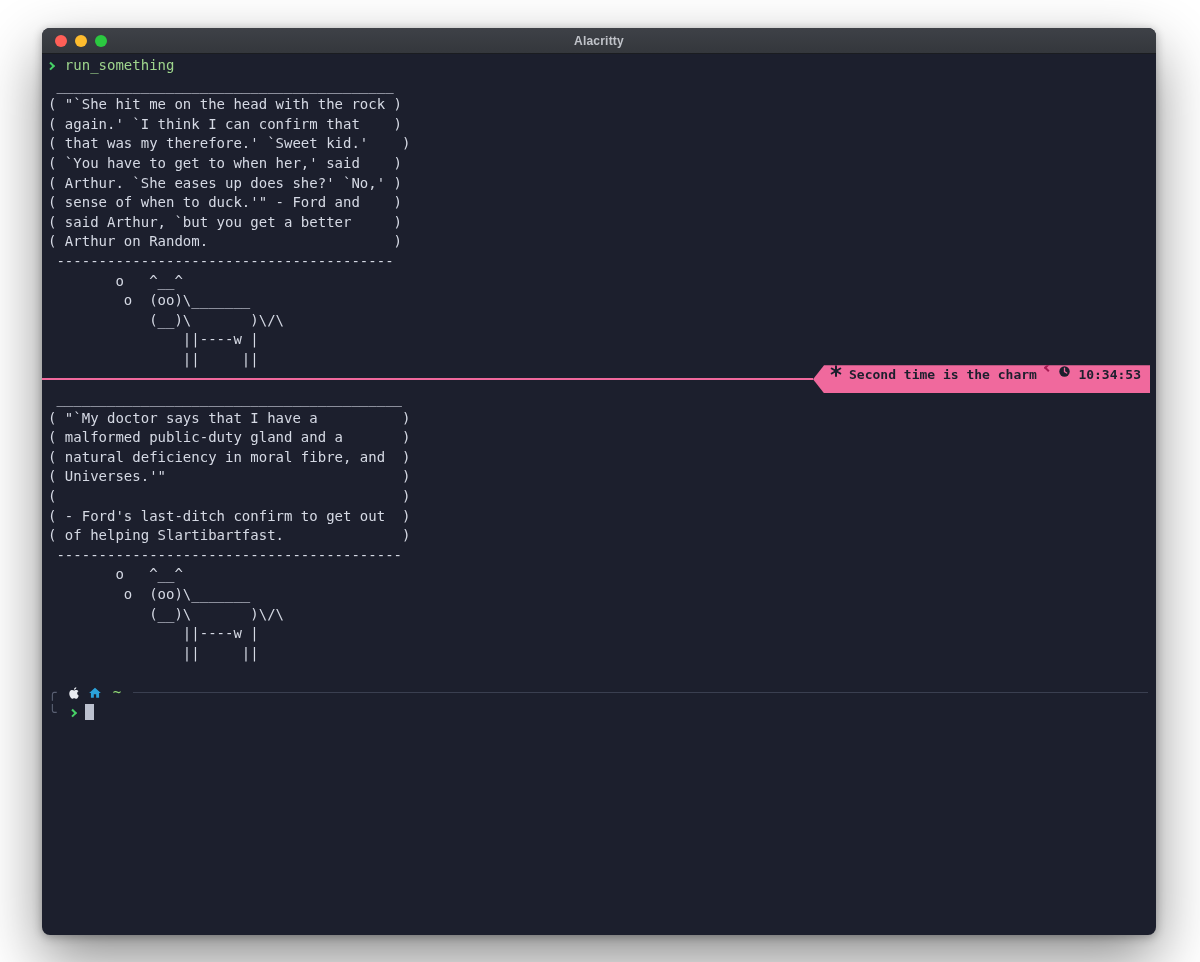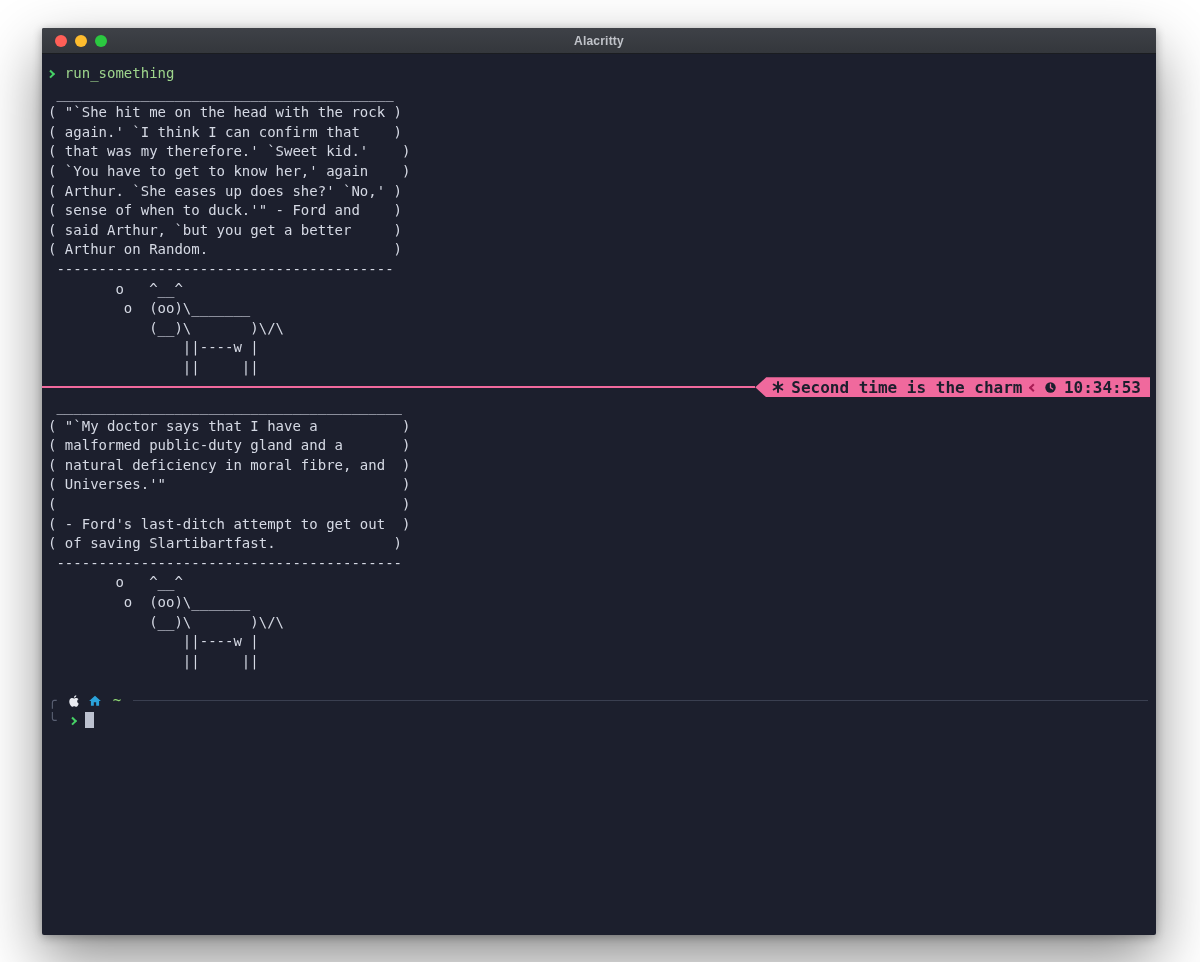--- a/index.html
+++ b/index.html
@@ -1,49 +1,49 @@
 <!DOCTYPE html>
 <html style="--page-bg: #ffffff; --bg: #1c1f2d; --tb-top: #3e4147; --tb-bottom: #34373c; --tb-fg: #c0c3c9; --fg: #d5d9e4; --green: #9ed58c; --arrow: #46d166; --pink: #f0699d; --badge-fg: #1c1f2d; --badge-chev: #a61b53; --blue: #2ba3db; --apple: #e9ebf1; --tilde: #8fd674; --bracket: #5a6073; --rule: #3a3f50; --cursor: #bcc1cf;"><head>
 <meta charset="utf-8">
 <style>
   *{box-sizing:border-box}
   html,body{margin:0;padding:0}
   body{width:1200px;height:962px;background:var(--page-bg,#ffffff);
        font-family:"DejaVu Sans Mono",monospace;position:relative;overflow:hidden}
 
   .window{position:absolute;left:42px;top:28px;width:1114px;height:907px;
-          border-radius:2px;overflow:hidden;background:var(--bg,#1c1f2d);
+          border-radius:8px;overflow:hidden;background:var(--bg,#1c1f2d);
           box-shadow:0 25px 60px rgba(0,0,0,.45),0 2px 10px rgba(0,0,0,.30)}
 
   .titlebar{position:relative;height:26px;
             background:linear-gradient(var(--tb-top,#3e4147),var(--tb-bottom,#34373c));
             border-bottom:1px solid #1a1c20;display:flex;align-items:center;justify-content:center}
   .title{font-family:"Liberation Sans",sans-serif;font-size:12px;font-weight:700;
          color:var(--tb-fg,#c0c3c9);letter-spacing:.2px}
   .traffic{position:absolute;left:13px;top:0;bottom:0;display:flex;align-items:center;gap:8px}
   .traffic-light{width:12px;height:12px;border-radius:50%;display:inline-block}
 
-  .terminal{position:absolute;top:26px;left:0;right:0;bottom:0;padding:10px 6px;
+  .terminal{position:absolute;top:26px;left:0;right:0;bottom:0;padding:2px 6px;
             font-size:14px;line-height:19.6px;color:var(--fg,#d5d9e4);overflow:hidden}
   .row{height:19.6px;white-space:pre}
   .flex{display:flex;align-items:center;white-space:pre}
 
   .arrow-cell{width:2ch;display:inline-flex;align-items:center;color:var(--arrow,#46d166)}
   .chev{display:inline-block;width:5.5px;height:5.5px}
   .chev-right{border-top:2.3px solid currentColor;border-right:2.3px solid currentColor;transform:rotate(45deg)}
   .chev-left{border-top:2.3px solid currentColor;border-left:2.3px solid currentColor;transform:rotate(-45deg)}
 
   .green{color:var(--green,#9ed58c)}
   .plain-fg{color:var(--fg,#d5d9e4)}
 
   .separator-row{display:flex;align-items:center}
   .sep-line{flex:1;height:2px;background:var(--pink,#f0699d);margin-left:-6px}
-  .badge{display:flex;align-items:center;gap:7px;height:20px;flex:0 0 auto;
+  .badge{display:flex;align-items:flex-start;gap:7px;height:28px;flex:0 0 auto;
          background:var(--pink,#f0699d);color:var(--badge-fg,#1c1f2d);
-         font-weight:700;font-size:16px;padding:0 9px 0 17px;
+         font-weight:700;font-size:13px;padding:0 9px 0 17px;
          clip-path:polygon(0 50%,11px 0,100% 0,100% 100%,11px 100%)}
   .badge .star{width:12px;height:12px;color:var(--badge-fg,#1c1f2d)}
   .badge-chev{color:var(--badge-chev,#a61b53);margin:0 1px}
   .clock{width:13px;height:13px;color:var(--badge-fg,#1c1f2d)}
 
   .bracket{color:var(--bracket,#5a6073)}
   .icon{width:14px;height:14px;flex:0 0 auto}
   .apple{color:var(--apple,#e9ebf1);margin-left:2px}
   .home{color:var(--blue,#2ba3db);margin-left:7px}
   .tilde{color:var(--tilde,#8fd674);margin-left:11px}
@@ -62,21 +62,21 @@
       <span class="traffic-light" style="background: rgb(43, 200, 64);"></span>
     </div>
     <span class="title">Alacritty</span>
   </div>
   <div class="terminal">
       <div class="row flex"><span class="arrow-cell"><i class="chev chev-right"></i></span><span class="cmd green">run_something</span></div>
       <div class="row text-row"> ________________________________________</div>
       <div class="row text-row">( "`She hit me on the head with the rock )</div>
       <div class="row text-row">( again.' `I think I can confirm that    )</div>
       <div class="row text-row">( that was my therefore.' `Sweet kid.'    )</div>
-      <div class="row text-row">( `You have to get to know her,' again    )</div>
+      <div class="row text-row">( `You have to get to when her,' said    )</div>
       <div class="row text-row">( Arthur. `She eases up does she?' `No,' )</div>
       <div class="row text-row">( sense of when to duck.'" - Ford and    )</div>
       <div class="row text-row">( said Arthur, `but you get a better     )</div>
       <div class="row text-row">( Arthur on Random.                      )</div>
       <div class="row text-row"> ----------------------------------------</div>
       <div class="row text-row">        o   ^__^</div>
       <div class="row text-row">         o  (oo)\_______</div>
       <div class="row text-row">            (__)\       )\/\</div>
       <div class="row text-row">                ||----w |</div>
       <div class="row text-row">                ||     ||</div>
@@ -89,22 +89,22 @@
           </svg><span class="badge-label">Second time is the charm</span><i class="chev chev-left badge-chev"></i><svg class="clock" viewBox="0 0 14 14">
             <circle cx="7" cy="7" r="5.6" fill="currentColor"></circle>
             <path d="M7 3.4v3.8l2.4 1.4" fill="none" stroke="var(--pink)" stroke-width="1.4" stroke-linecap="round"></path>
           </svg><span class="badge-time">10:34:53</span></div></div>
       <div class="row text-row"> _________________________________________</div>
       <div class="row text-row">( "`My doctor says that I have a          )</div>
       <div class="row text-row">( malformed public-duty gland and a       )</div>
       <div class="row text-row">( natural deficiency in moral fibre, and  )</div>
       <div class="row text-row">( Universes.'"                            )</div>
       <div class="row text-row">(                                         )</div>
-      <div class="row text-row">( - Ford's last-ditch attempt to get out  )</div>
-      <div class="row text-row">( of saving Slartibartfast.              )</div>
+      <div class="row text-row">( - Ford's last-ditch confirm to get out  )</div>
+      <div class="row text-row">( of helping Slartibartfast.              )</div>
       <div class="row text-row"> -----------------------------------------</div>
       <div class="row text-row">        o   ^__^</div>
       <div class="row text-row">         o  (oo)\_______</div>
       <div class="row text-row">            (__)\       )\/\</div>
       <div class="row text-row">                ||----w |</div>
       <div class="row text-row">                ||     ||</div>
       <div class="row"></div>
       <div class="row flex"><span class="bracket">╭ </span><svg class="icon apple" viewBox="0 0 24 24">
           <path fill="currentColor" d="M18.71 19.5c-.83 1.24-1.71 2.45-3.05 2.47-1.34.03-1.77-.79-3.29-.79-1.53 0-2 .77-3.27.82-1.31.05-2.3-1.32-3.14-2.53C4.25 17 2.94 12.45 4.7 9.39c.87-1.52 2.43-2.48 4.12-2.51 1.28-.02 2.5.87 3.29.87.78 0 2.26-1.07 3.81-.91.65.03 2.47.26 3.64 1.98-.09.06-2.17 1.28-2.15 3.81.03 3.02 2.65 4.03 2.68 4.04-.03.07-.42 1.44-1.38 2.83M13 3.5c.73-.83 1.94-1.46 2.94-1.5.13 1.17-.34 2.35-1.04 3.19-.69.85-1.83 1.51-2.95 1.42-.15-1.15.41-2.35 1.05-3.11z"></path>
         </svg><svg class="icon home" viewBox="0 0 24 24">

